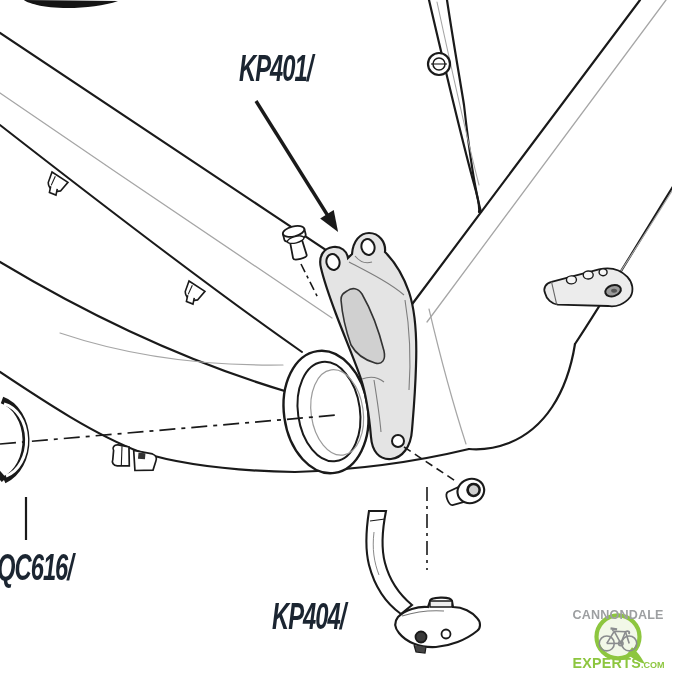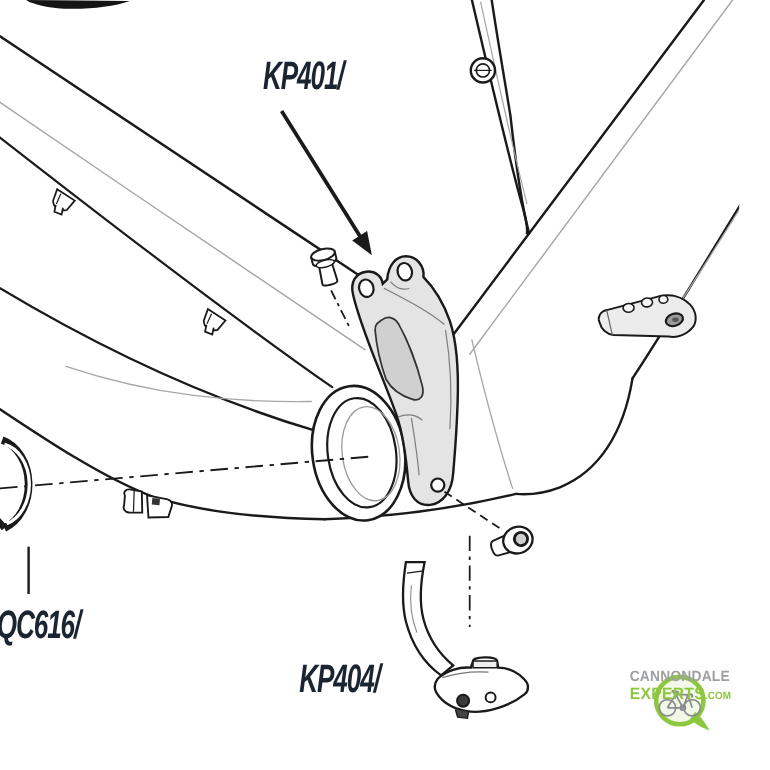--- a/index.html
+++ b/index.html
@@ -15,21 +15,21 @@
     font-size:36px;line-height:1;
     color:#1b2531;letter-spacing:-1.5px;
     transform:scaleX(0.66);transform-origin:0 0;
     white-space:nowrap;
   }
   #label-kp401{left:239px;top:51px;}
   #label-qc616{left:-3px;top:550px;}
   #label-kp404{left:272px;top:599px;}
   .logo{
     position:absolute;left:564px;top:606px;width:108px;height:90px;
-    display:flex;flex-direction:column;align-items:center;
+    display:flex;flex-direction:column;align-items:center;gap:32px;
   }
   .logo-bubble{width:108px;height:58px;}
   .logo-line1{
     font-weight:bold;font-size:13.5px;color:#9d9fa1;letter-spacing:0.2px;
     transform:scaleX(0.93);transform-origin:50% 0;margin-top:1px;white-space:nowrap;
   }
   .logo-line2{
     display:flex;align-items:baseline;justify-content:center;
     transform:scaleX(0.95);transform-origin:50% 0;white-space:nowrap;
   }

